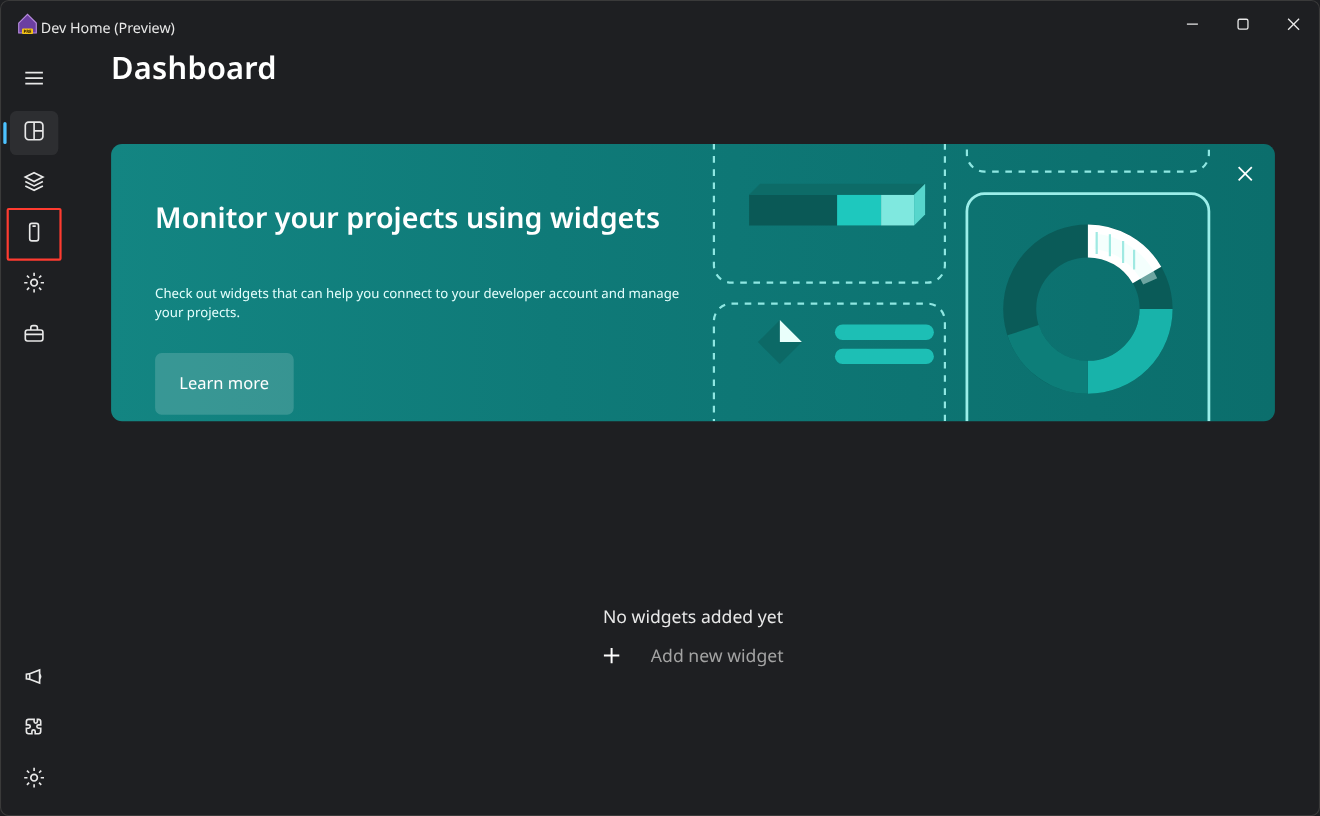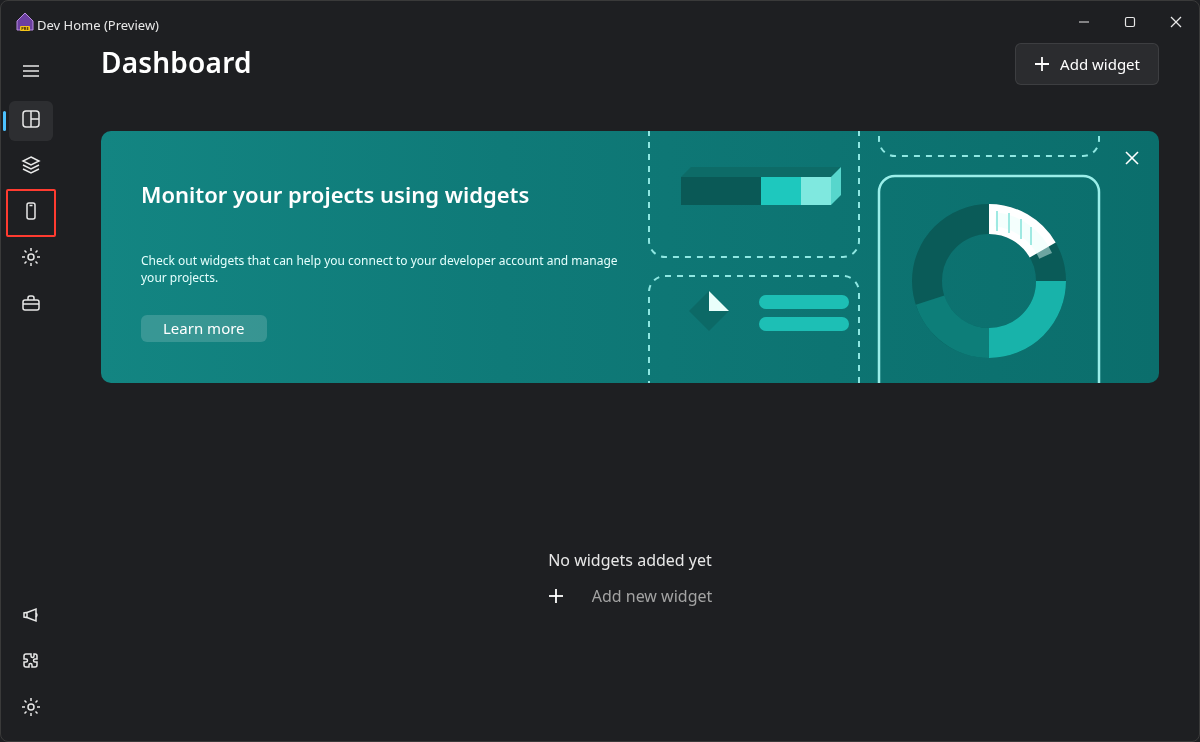--- a/index.html
+++ b/index.html
@@ -32,23 +32,23 @@
   
   .main { flex: 1; padding: 0 40px 30px 40px; position: relative; display: flex; flex-direction: column; }
   .page-header { display: flex; justify-content: space-between; height: 72px; }
   .page-title { font-size: 28px; font-weight: 600; letter-spacing: 0.2px; }
   .add-widget-btn { background: rgba(255,255,255,0.06); border: 1px solid rgba(255,255,255,0.09); border-radius: 6px; height: 42px; padding: 0 18px; display: flex; align-items: center; gap: 10px; color: #fff; font-size: 15px; }
   .add-widget-btn svg { width: 16px; height: 16px; stroke: #fff; stroke-width: 1.8; }
 
   
   .banner { background: linear-gradient(90deg, #138582 0%, #0f7a78 38%, #0b6e6c 100%); border-radius: 10px; margin-top: 16px; height: 252px; position: relative; overflow: hidden; display: flex; }
   .banner-text { padding: 48px 40px; max-width: 560px; }
-  .banner-title { font-size: 22px; font-weight: 600; color: #fff; margin-bottom: 18px; }
+  .banner-title { font-size: 26px; font-weight: 600; color: #fff; margin-bottom: 18px; }
   .banner-desc { font-size: 12px; line-height: 1.4; color: #e5fffd; margin-bottom: 28px; margin-top: 44px; }
-  .learn-more-btn { background: rgba(255,255,255,0.16); color: #fff; border: none; border-radius: 6px; height: 27px; padding: 0 22px; font-size: 15px; }
+  .learn-more-btn { background: rgba(255,255,255,0.16); color: #fff; border: none; border-radius: 6px; height: 56px; padding: 0 22px; font-size: 15px; }
   .banner-close { position: absolute; top: 12px; right: 12px; width: 30px; height: 30px; display: flex; align-items: center; justify-content: center; border-radius: 4px; }
   .banner-close svg { width: 14px; height: 14px; stroke: #fff; stroke-width: 1.6; fill: none; }
   .banner-art { position: absolute; right: 0; top: 0; width: 520px; height: 100%; pointer-events: none; }
   .banner-art svg { width: 100%; height: 100%; }
 
   
   .empty-state { margin-top: auto; margin-bottom: 100px; align-self: center; text-align: center; }
   .empty-heading { font-size: 16px; color: #e8e8e8; margin-bottom: 10px; text-align: center; }
   .add-new-widget-btn { background: transparent; border: none; color: #a3a3a3; font-size: 16px; display: inline-flex; align-items: center; gap: 28px; padding: 4px 8px; border-radius: 4px; }
   .add-new-widget-btn svg { width: 16px; height: 16px; stroke: #fff; stroke-width: 1.8; }
@@ -155,27 +155,20 @@
               <circle cx="10" cy="10" r="3"></circle>
               <path d="M10 1v3M10 16v3M1 10h3M16 10h3M3.5 3.5l2 2M14.5 14.5l2 2M16.5 3.5l-2 2M5.5 14.5l-2 2"></path>
             </svg></span>
         </div>
       </div>
   </nav>
 
   <main class="main" data-interactable="false">
     <div class="page-header" data-interactable="false">
       <h1 class="page-title" data-interactable="false">Dashboard</h1>
-      <button class="add-widget-btn" data-interactable="true">
-        <svg viewBox="0 0 16 16" data-interactable="false">
-            <line x1="8" y1="1" x2="8" y2="15"></line>
-            <line x1="1" y1="8" x2="15" y2="8"></line>
-          </svg>
-        <span data-interactable="false">Add widget</span>
-      </button>
     </div>
 
     <div class="banner" data-interactable="false">
       <div class="banner-text" data-interactable="false">
         <div class="banner-title" data-interactable="false">Monitor your projects using widgets</div>
         <div class="banner-desc" data-interactable="false">Check out widgets that can help you connect to your developer account and manage your projects.</div>
         <button class="learn-more-btn" data-interactable="true">
           <span data-interactable="false">Learn more</span>
         </button>
       </div>

